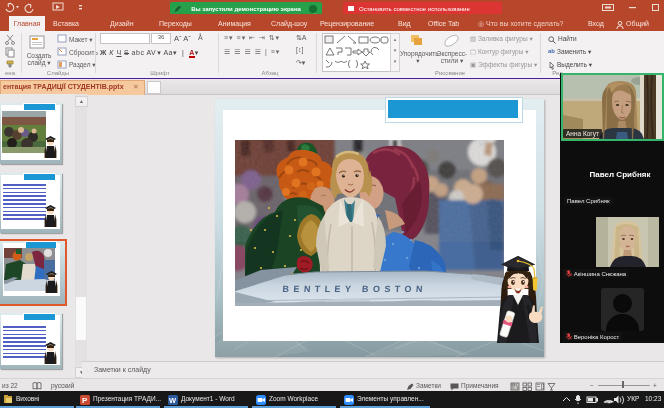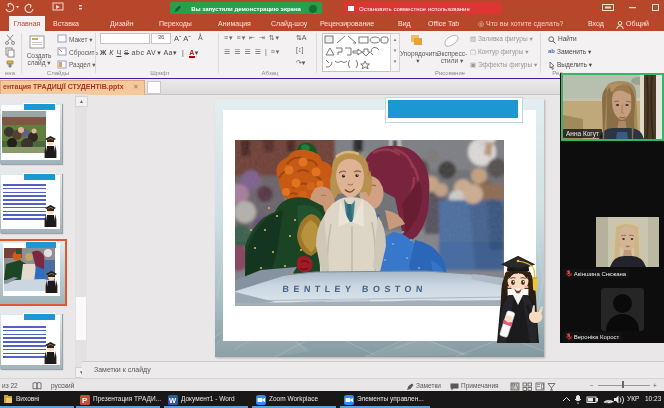--- a/index.html
+++ b/index.html
@@ -600,20 +600,24 @@
         <path d="M56.5 42 q3 1.8 5.5 0" stroke="#96604a" stroke-width="1.4" fill="none"></path>
         <path d="M55.5 46 l7 0 l1 7 l-9 0 z" fill="#ad8a66"></path>
         <path d="M36 64 q3 -12 17 -11 l12 0 q13 -1 16 11 z" fill="#2c3642"></path>
         <path d="M54 57 l10 0 l1 7 l-12 0 z" fill="#3a5a80"></path>
         <path d="M40 64 l-1 -40 q0 -8 5 -12 l-3 52 z" fill="#8a6e46"></path>
         <path d="M70 64 l2 -38 q0 -8 -4 -12 l1 50 z" fill="#8a6e46"></path>
       </svg>
     </div>
     <div class="zlabel" style="left:3px;top:56px;font-size:6.5px;">Анна Когут</div>
 
+    <div class="abs" style="left:0;top:72px;width:104px;height:66px;background:#0d0d0d;">
+      <div class="abs" style="left:8px;top:25px;width:104px;text-align:center;color:#fff;font-size:8px;font-weight:bold;">Павел Срибняк</div>
+      <div class="zlabel" style="left:4px;top:52px;">Павел Срибняк</div>
+    </div>
 
     <div class="abs" id="ztile3" style="left:36px;top:144px;width:63px;height:50px;background:#c9c6b2;overflow:hidden;">
       <svg width="63" height="50" viewBox="0 0 63 50">
         <rect width="63" height="50" fill="#c8c5b0"></rect>
         <rect x="0" y="0" width="12" height="50" fill="#b5b29c"></rect>
         <rect x="52" y="0" width="11" height="50" fill="#bcb9a3"></rect>
         <path d="M18 14 q1 -10 13 -10 q12 0 13 10 l3 36 l-32 0 z" fill="#d6c49c"></path>
         <path d="M20 10 q10 -6 22 0 l2 40 l-5 0 l-1 -20 l-14 0 l-1 20 l-5 0 z" fill="#cab588"></path>
         <path d="M23 20 q1 -11 8.5 -11 q8 0 8.5 11 q-0.5 11 -6.5 15 q-2 1.5 -4 0 q-6 -4 -6.5 -15 z" fill="#d3b495"></path>
         <path d="M25 19 q2.5 -1.5 5 -0.5 M33 18.5 q2.5 -1 5 0.5" stroke="#8e6a4e" stroke-width="0.9" fill="none"></path>

